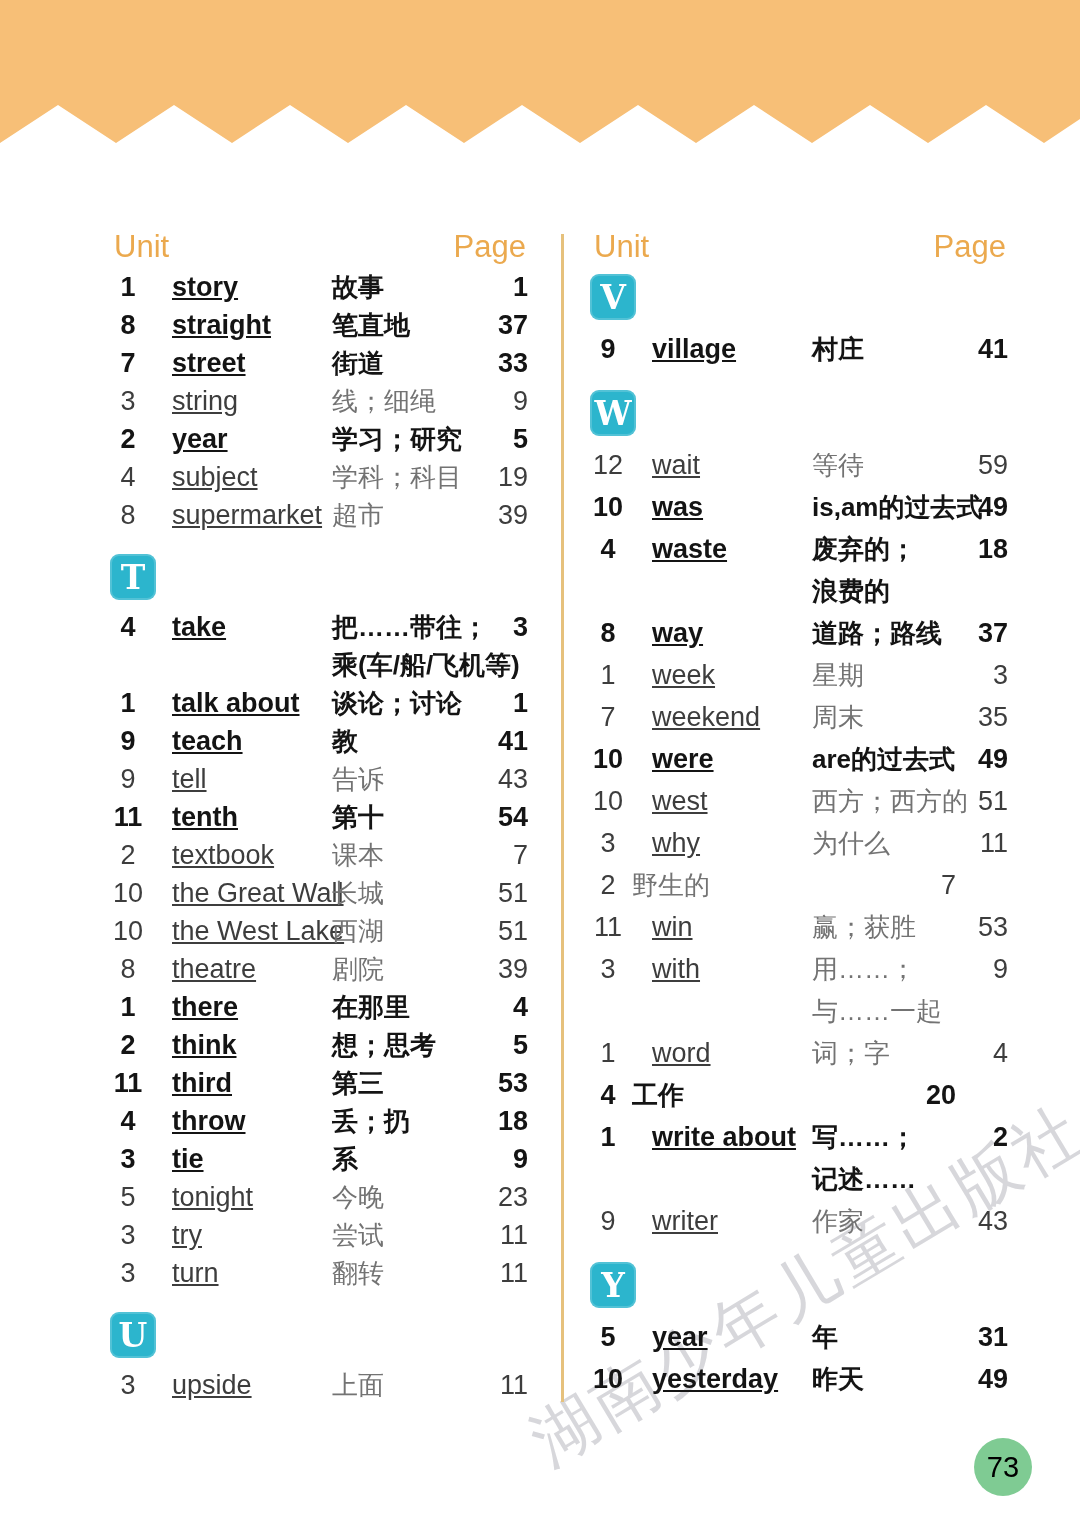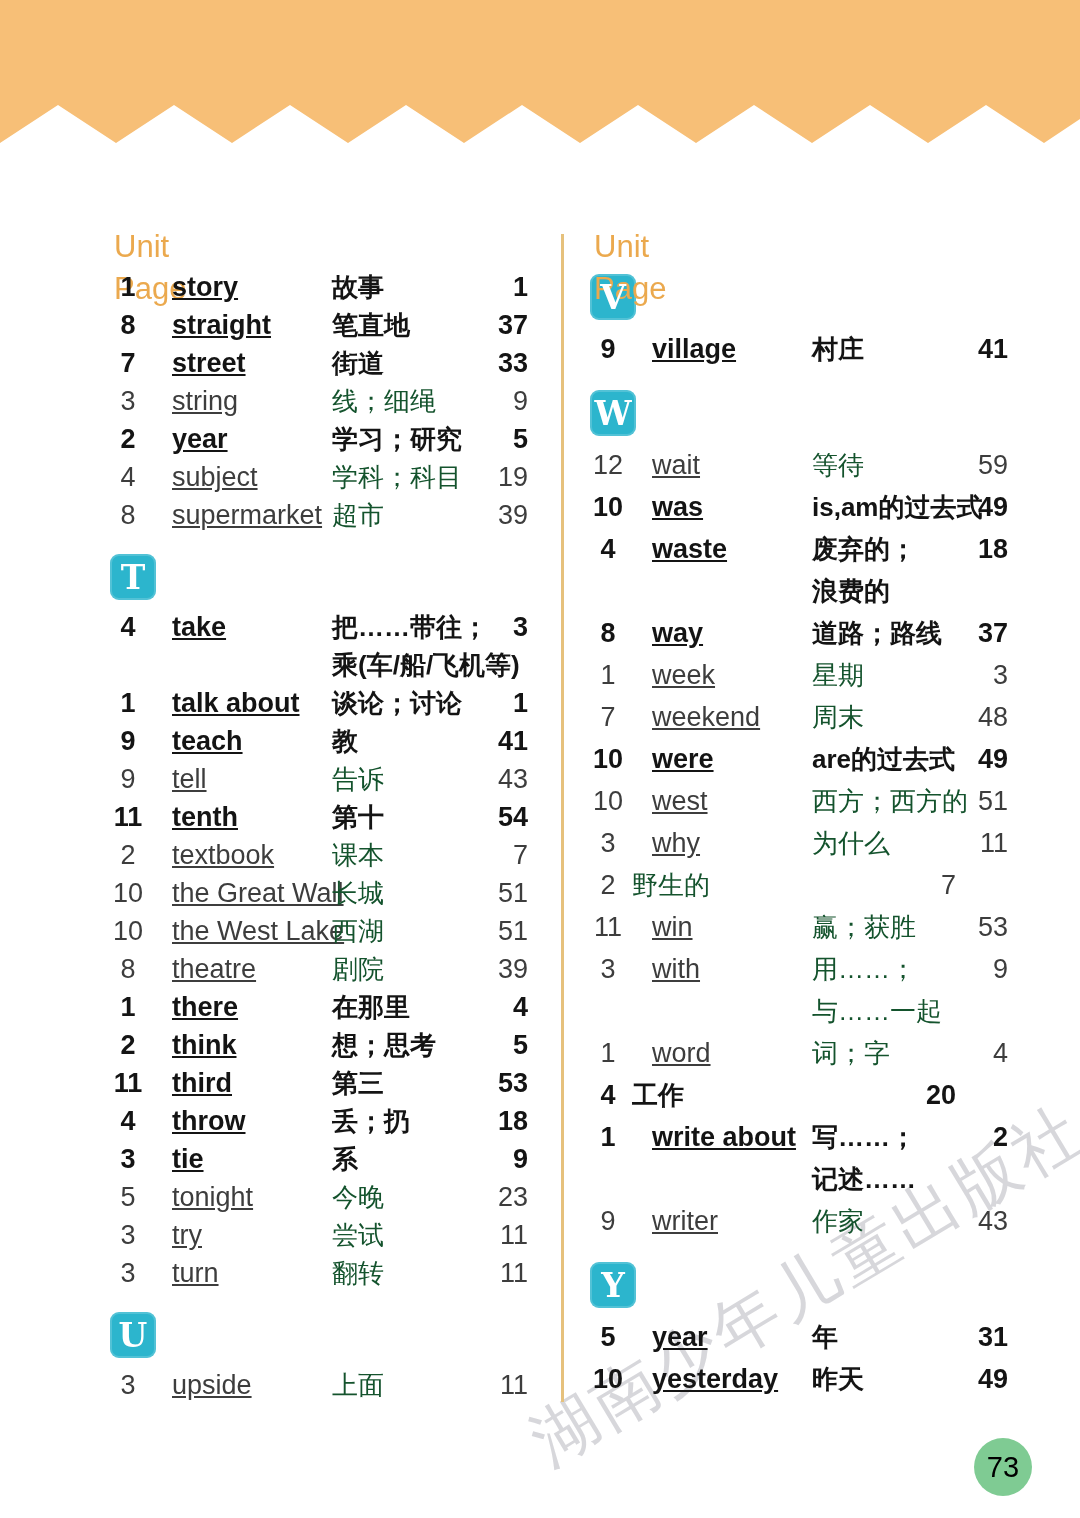--- a/index.html
+++ b/index.html
@@ -35,41 +35,40 @@
   .col { position: absolute; top: 226px; width: 424px; z-index: 1; }
   .col-left  { left: 104px; }
   .col-right { left: 584px; }
 
   .hdr {
     display: flex; justify-content: space-between;
     padding: 0 2px 0 10px;
     height: 42px; line-height: 42px;
     font-size: 31px;
     color: var(--header, #EBA94E);
-    flex-direction: column;
   }
 
   .divider {
     position: absolute; z-index: 1;
     left: 561px; top: 234px;
     width: 3px; height: 1168px;
     background: var(--divider, #E6C17C);
   }
 
   .row {
     display: grid;
     grid-template-columns: 48px 180px minmax(0,1fr) 52px;
     align-items: start;
   }
   .col-left  .row { line-height: 38px; font-size: 27px; }
   .col-right .row { line-height: 42px; font-size: 27px; }
 
   .unit { text-align: center; color: #3d3d3d; }
   .word { padding-left: 20px; white-space: pre; color: #3d3d3d; text-decoration: underline; }
-  .zh   { white-space: pre; font-size: 26px; color: #14532d; }
+  .zh   { white-space: pre; font-size: 26px; color: #737373; }
   .pg   { text-align: right; color: #3d3d3d; }
 
   .row.b .unit, .row.b .word, .row.b .zh, .row.b .pg {
     font-weight: 700; color: #141414;
   }
 
   
   .letter {
     width: 46px; height: 46px;
     margin: 20px 0 8px 6px;
@@ -313,21 +312,21 @@
       <div class="row">
         <span class="unit">1</span>
         <span class="word">week</span>
         <span class="zh">星期</span>
         <span class="pg">3</span>
       </div>
       <div class="row">
         <span class="unit">7</span>
         <span class="word">weekend</span>
         <span class="zh">周末</span>
-        <span class="pg">48</span>
+        <span class="pg">35</span>
       </div>
       <div class="row b">
         <span class="unit">10</span>
         <span class="word">were</span>
         <span class="zh">are的过去式</span>
         <span class="pg">49</span>
       </div>
       <div class="row">
         <span class="unit">10</span>
         <span class="word">west</span>

